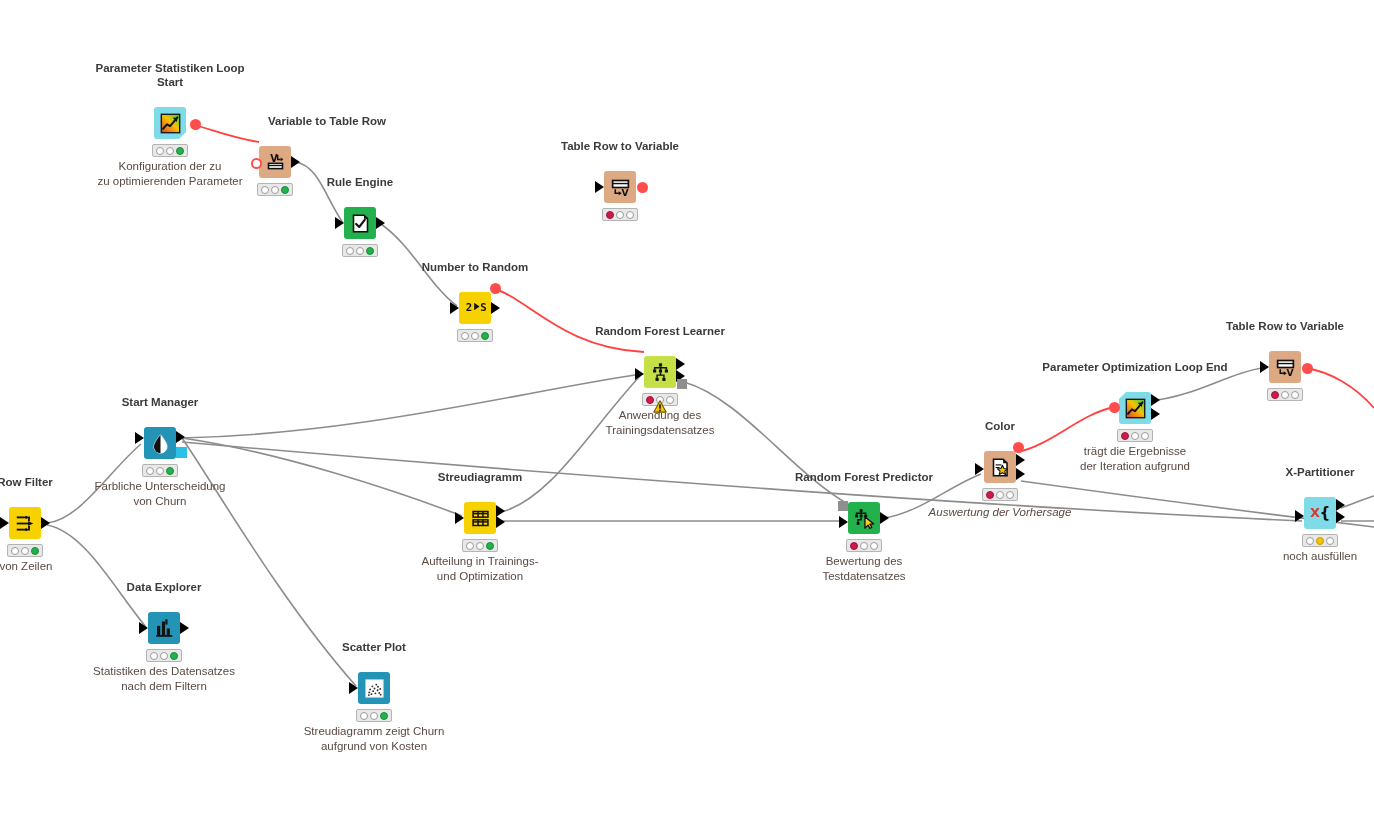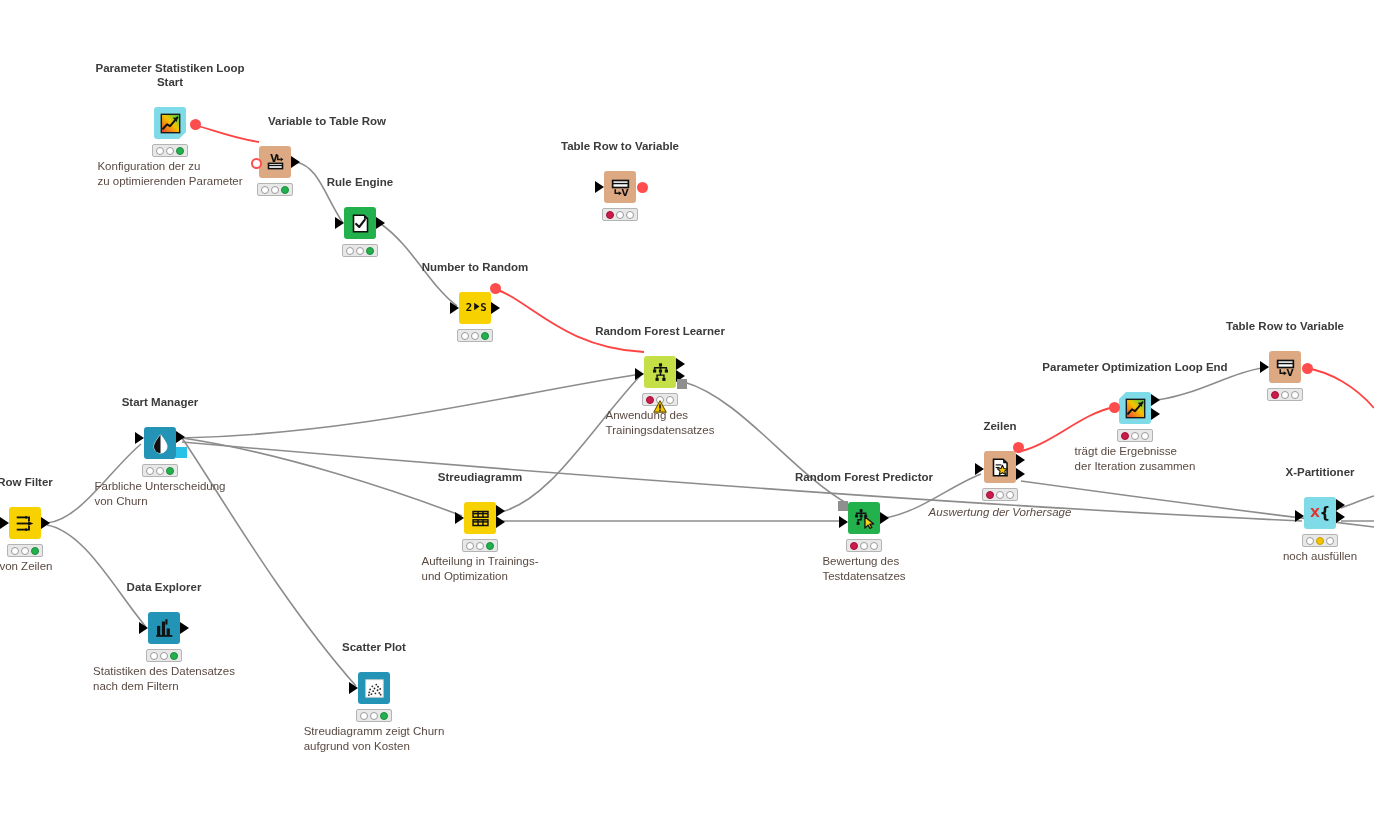--- a/index.html
+++ b/index.html
@@ -94,21 +94,21 @@
     top: 27px;
     width: 14px; height: 13px;
   }
 
   .node-desc {
     position: absolute;
     left: 50%;
     transform: translateX(-50%);
     top: 36px;
     white-space: pre;
-    text-align: left;
+    text-align: center;
     font-size: 11.5px;
     color: #5a4a42;
     line-height: 15px;
   }
 
   
   .port { position: absolute; }
   .port-tri {
     width: 0; height: 0;
     border-top: 6px solid transparent;
@@ -500,21 +500,21 @@
         <div class="port port-tri" style="left: 16px; top: -6px;"></div>
         <div class="status">
           <span class="lamp red"></span>
           <span class="lamp"></span>
           <span class="lamp"></span>
         </div>
         <div class="node-desc">Bewertung des
 Testdatensatzes</div>
       </div>
       <div class="node" style="left: 1000px; top: 467px;">
-        <div class="node-title">Zeilen</div>
+        <div class="node-title">Color</div>
         <div class="node-body" style="background: rgb(221, 169, 130);">
           <span class="node-icon">
             <svg viewBox="0 0 24 24" width="21" height="21">
       <polygon points="4,2.5 15,2.5 19.5,7 19.5,21.5 4,21.5" fill="#fff" stroke="#111" stroke-width="1.8"></polygon>
       <polygon points="15,2.5 19.5,7 15,7" fill="#111"></polygon>
       <g stroke="#111" stroke-width="1.3">
                 <line x1="6.5" y1="9" x2="13" y2="9"></line>
       <line x1="6.5" y1="12" x2="11" y2="12"></line>
               </g>
       <polygon points="14.2,9.5 15.9,13.2 19.9,13.6 16.9,16.2 17.8,20.1 14.2,18.1 10.6,20.1 11.5,16.2 8.5,13.6 12.5,13.2" fill="#f5c400" stroke="#111" stroke-width="1.3" stroke-linejoin="round"></polygon>
@@ -552,21 +552,21 @@
         </div>
         <div class="port port-var" style="left: -26px; top: -6px;"></div>
         <div class="port port-tri" style="left: 16px; top: -14px;"></div>
         <div class="port port-tri" style="left: 16px; top: 0px;"></div>
         <div class="status">
           <span class="lamp red"></span>
           <span class="lamp"></span>
           <span class="lamp"></span>
         </div>
         <div class="node-desc">trägt die Ergebnisse
-der Iteration zusammen</div>
+der Iteration aufgrund</div>
       </div>
       <div class="node" style="left: 1285px; top: 367px;">
         <div class="node-title">Table Row to Variable</div>
         <div class="node-body" style="background: rgb(221, 169, 130);">
           <span class="node-icon">
             <svg viewBox="0 0 24 24" width="21" height="21">
       <rect x="3" y="4" width="18" height="8" fill="#fff" stroke="#111" stroke-width="1.9"></rect>
       <line x1="3" y1="7.5" x2="21" y2="7.5" stroke="#111" stroke-width="1.6"></line>
       <path d="M6,14 L6,18.5 L11,18.5" fill="none" stroke="#111" stroke-width="1.8"></path>
       <polygon points="10,16.2 13.4,18.5 10,20.8" fill="#111"></polygon>

